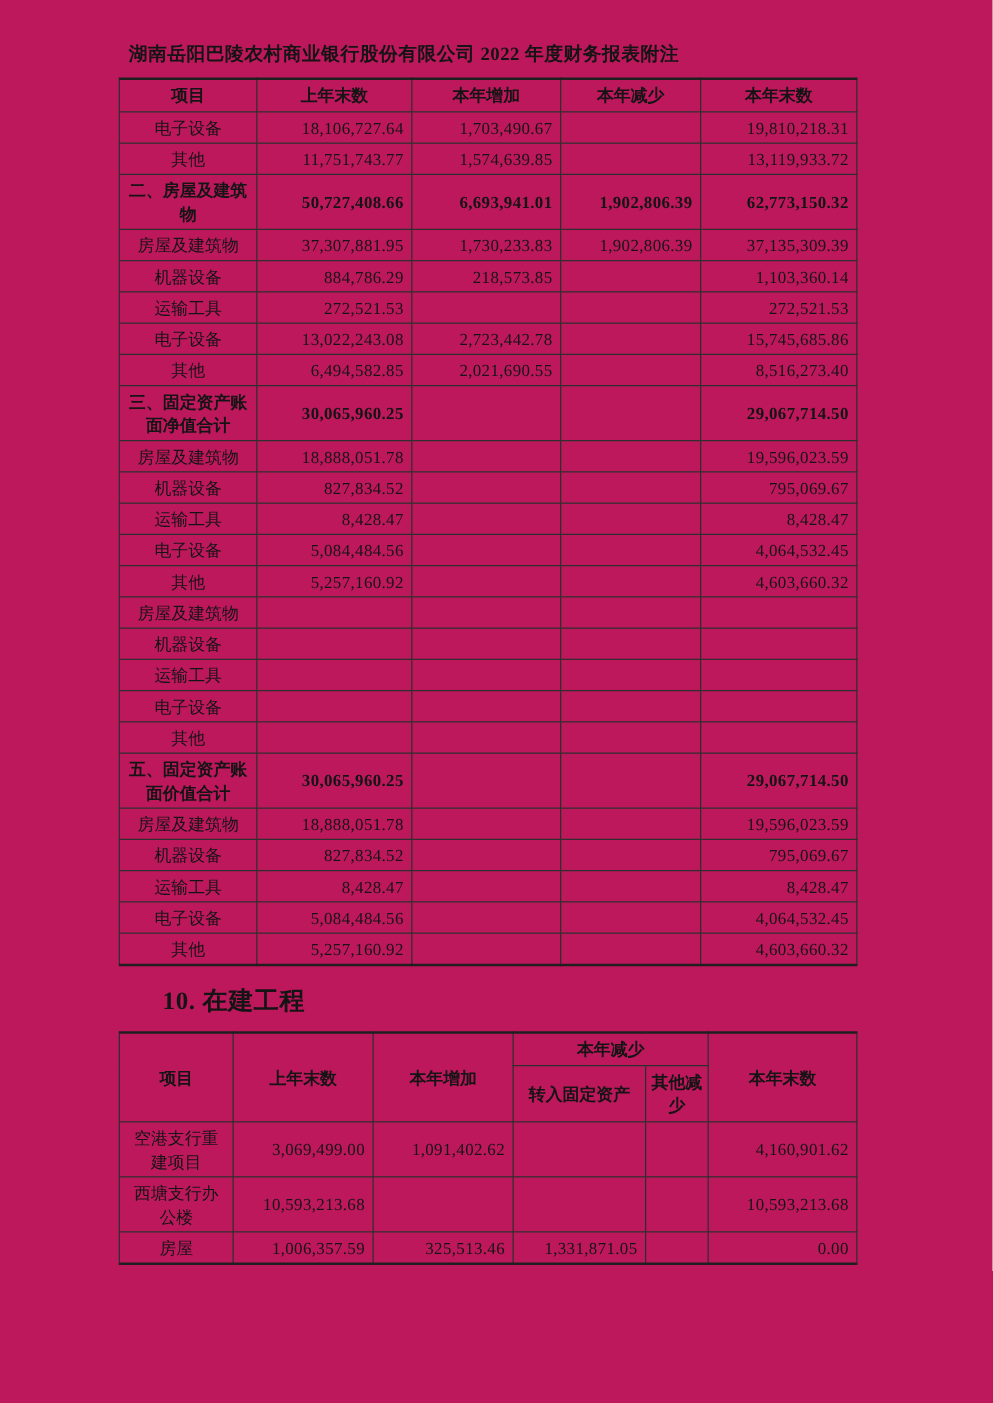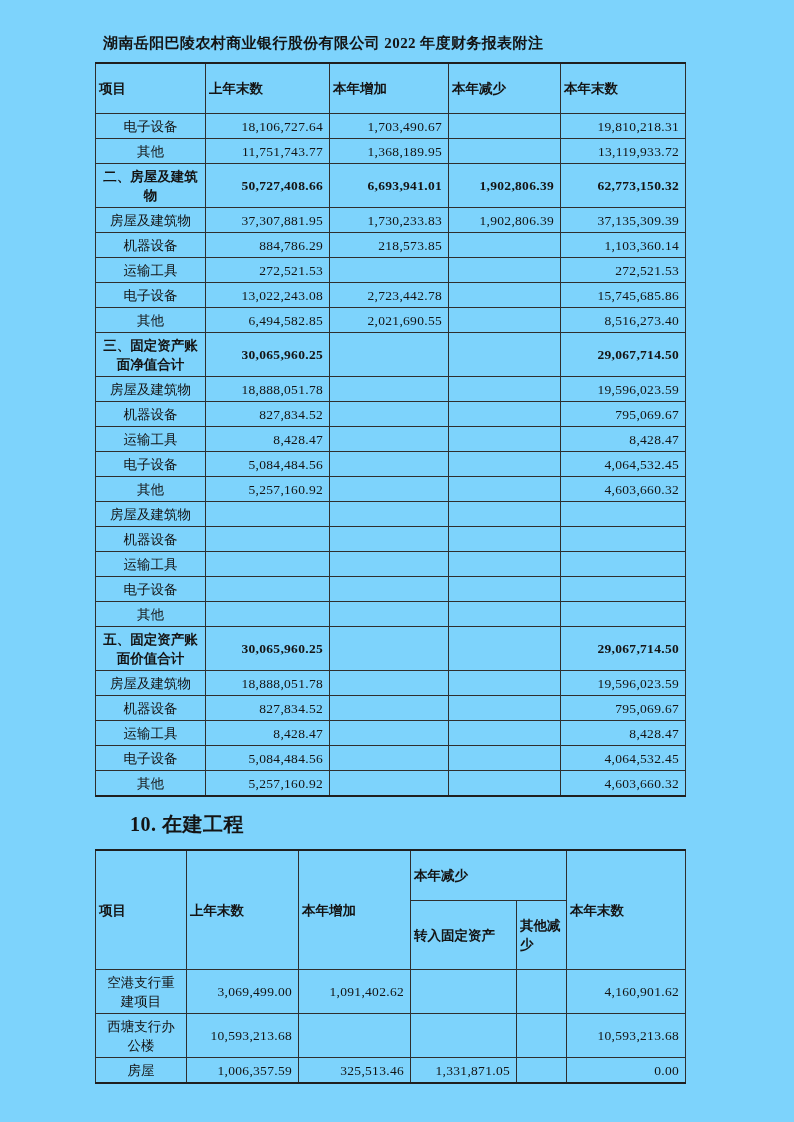--- a/index.html
+++ b/index.html
@@ -2,21 +2,21 @@
 <html><head>
 <meta charset="utf-8">
 <style>
   * { margin: 0; padding: 0; box-sizing: border-box; }
   html, body { background: #e8e8e8; }
   .sheet {
     position: relative;
     width: 794px;
     height: 1122px;
     margin: 0 auto;
-    background: #7dd3fc;
+    background: #be185d;
     font-family: "Liberation Serif", "DejaVu Serif", serif;
     color: #141414;
     overflow: hidden;
   }
   .doc-title {
     padding-top: 34px;
     margin-left: 103px;
     font-size: 15px;
     font-weight: bold;
     letter-spacing: 0.4px;
@@ -34,22 +34,22 @@
     border-top: 2.6px solid #1f1f1f;
     border-bottom: 2.6px solid #1f1f1f;
   }
   table.doc th, table.doc td {
     border: 1px solid #2e2e2e;
     font-size: 13.5px;
     vertical-align: middle;
   }
   table.doc th {
     font-weight: bold;
-    text-align: left;
-    padding: 15px 3px;
+    text-align: center;
+    padding: 3px 3px;
     line-height: 19px;
   }
   table.doc td {
     padding: 2.5px 6px;
     line-height: 19px;
   }
   table.doc tbody tr:first-child td { border-top: 1.8px solid #222; }
   td.label { text-align: center; padding-left: 7px; padding-right: 8px; }
   td.num { text-align: right; padding-right: 9px; white-space: nowrap; letter-spacing: 0.3px; }
   tr.section-row td { border-top: 1.8px solid #222; font-weight: bold; }
@@ -90,21 +90,21 @@
         <tr>
           <td class="label">电子设备</td>
           <td class="num">18,106,727.64</td>
           <td class="num">1,703,490.67</td>
           <td class="num"></td>
           <td class="num">19,810,218.31</td>
         </tr>
         <tr>
           <td class="label">其他</td>
           <td class="num">11,751,743.77</td>
-          <td class="num">1,368,189.95</td>
+          <td class="num">1,574,639.85</td>
           <td class="num"></td>
           <td class="num">13,119,933.72</td>
         </tr>
         <tr class="section-row">
           <td class="label">二、房屋及建筑物</td>
           <td class="num">50,727,408.66</td>
           <td class="num">6,693,941.01</td>
           <td class="num">1,902,806.39</td>
           <td class="num">62,773,150.32</td>
         </tr>

